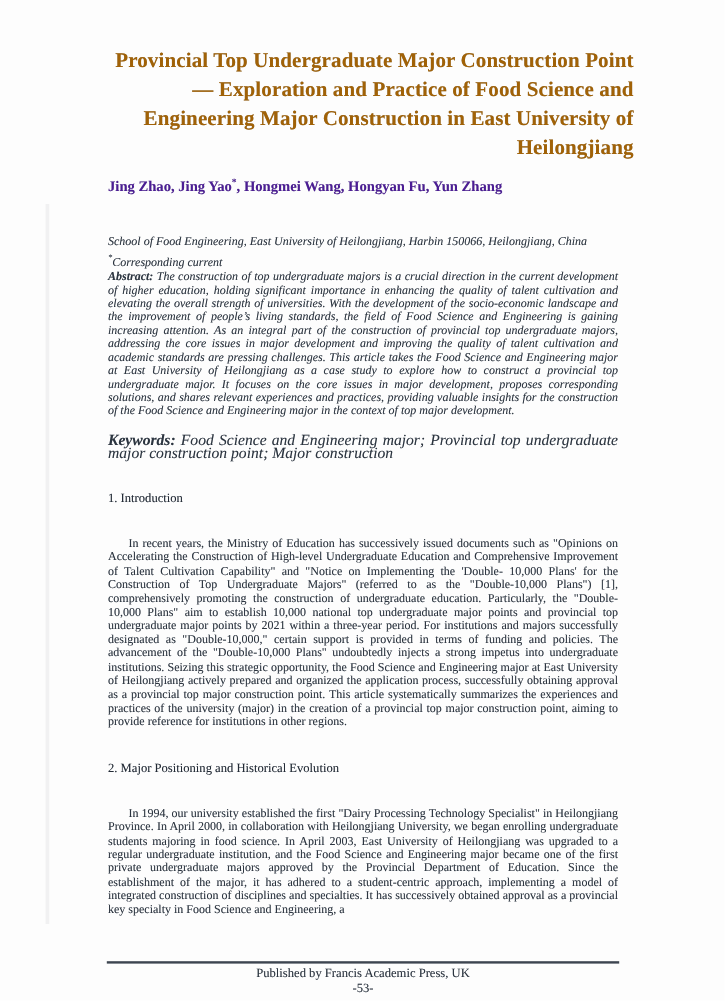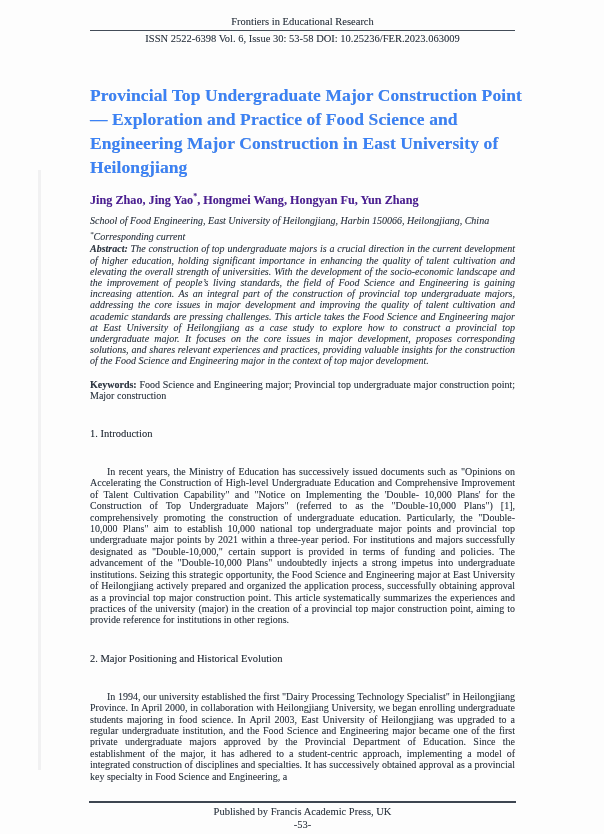--- a/index.html
+++ b/index.html
@@ -40,48 +40,50 @@
     text-align: center;
     font-size: 10.5px;
     line-height: 13px;
   }
   .title {
     margin: 38px -13px 0 0;
     width: 438px;
     font-size: 17.5px;
     line-height: 24px;
     font-weight: 700;
-    color: #3b82f6;
+    color: #a16207;
     letter-spacing: 0.1px;
+    text-align: right;
   }
   .authors {
     margin: 13px 0 0 0;
     font-size: 12.2px;
     font-weight: 700;
     color: #4c1d95;
   }
   .authors sup { font-size: 8px; }
-  .affiliation-block { margin-top: 7px; }
+  .affiliation-block { margin-top: 33px; }
   .affiliation, .corresponding {
     margin: 0;
     font-style: italic;
     font-size: 10px;
     line-height: 12.5px;
   }
   .corresponding sup { font-size: 7px; }
   .abstract {
     margin: 0 0 0 0;
     font-style: italic;
     font-size: 10px;
     line-height: 11.2px;
     text-align: justify;
   }
   .keywords {
     margin: 12px 0 0 0;
-    font-size: 10px;
+    font-style: italic;
+    font-size: 13px;
     line-height: 11.2px;
     text-align: justify;
   }
   .run-in-label { font-weight: 700; }
   .section-heading {
     margin: 26px 0 0 0;
     font-size: 10.5px;
     line-height: 13px;
     font-weight: 400;
     color: #232b36;
@@ -115,25 +117,20 @@
   }
 </style>
 </head>
 <body>
 
 <div class="page">
   <div class="scan-artifact"></div>
 
   <div class="content">
 
-    <header>
-      <div class="journal-name">Frontiers in Educational Research</div>
-      <div class="header-rule"></div>
-      <div class="issn-line">ISSN 2522-6398 Vol. 6, Issue 30: 53-58 DOI: 10.25236/FER.2023.063009</div>
-    </header>
 
     <h1 class="title">Provincial Top Undergraduate Major Construction Point — Exploration and Practice of Food Science and Engineering Major Construction in East University of Heilongjiang</h1>
 
     <p class="authors"><span>Jing Zhao, Jing Yao</span><sup>*</sup><span>, Hongmei Wang, Hongyan Fu, Yun Zhang</span></p>
 
     <div class="affiliation-block">
       <p class="affiliation">School of Food Engineering, East University of Heilongjiang, Harbin 150066, Heilongjiang, China</p>
       <p class="corresponding"><sup>*</sup><span>Corresponding current</span></p>
     </div>
 

